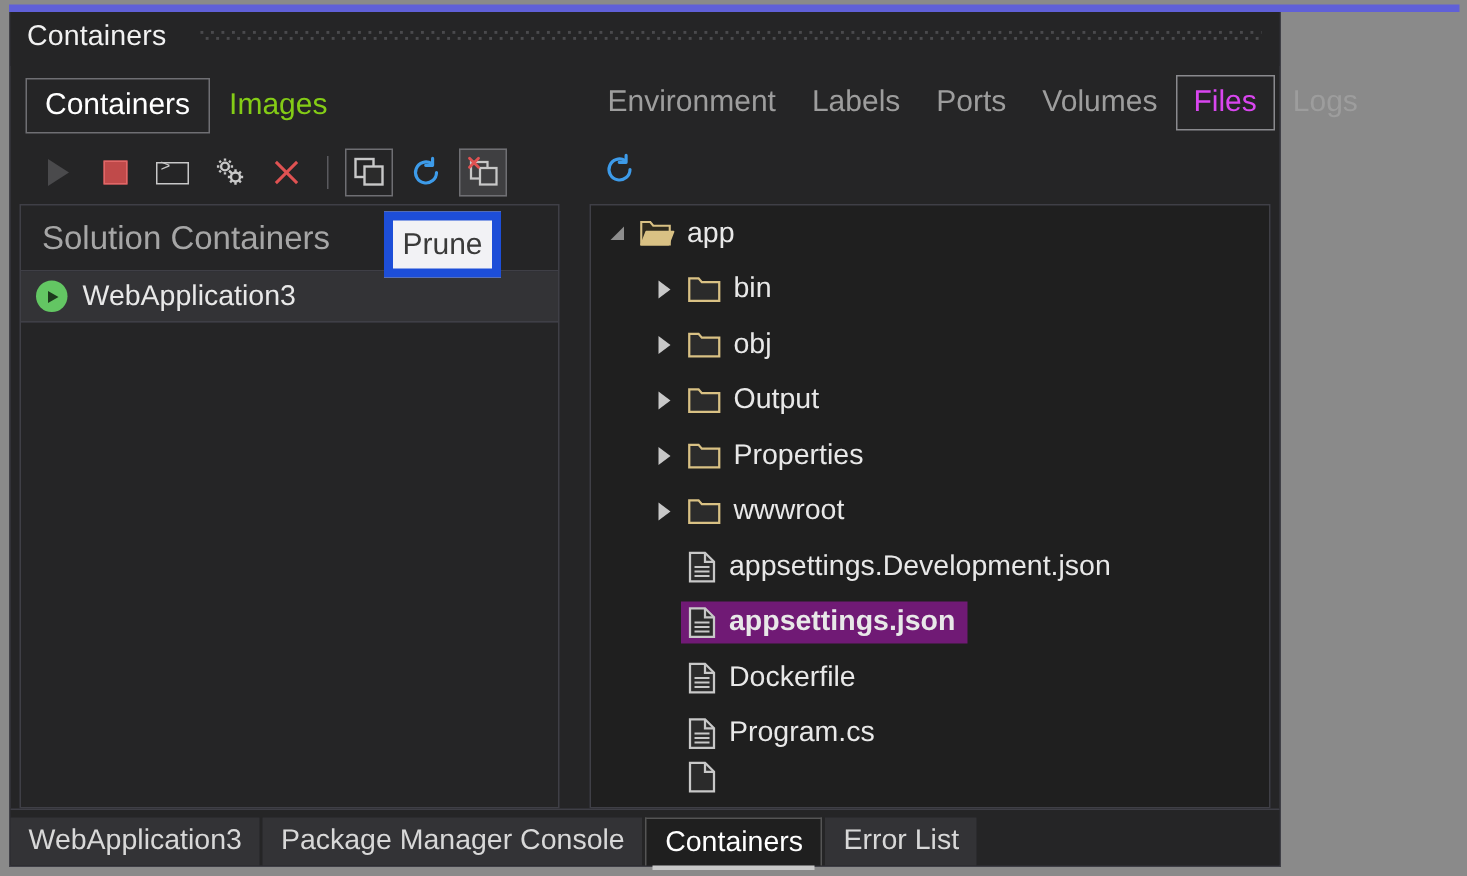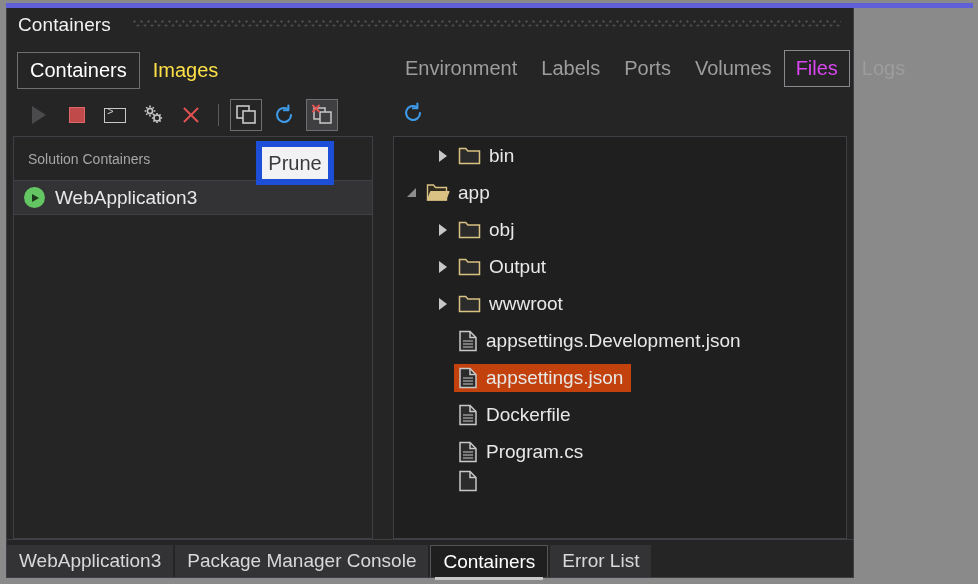--- a/index.html
+++ b/index.html
@@ -46,21 +46,21 @@
     background-position: 0 0, 3.5px 3.5px;
     background-repeat: repeat-x, repeat-x;
   }
 
   
   .left-pane {
     position: absolute; left: 6px; top: 36px; width: 360px; bottom: 38px;
   }
   .subtabs { position: absolute; left: 4px; top: 6px; height: 40px; display: flex; align-items: center; }
   .subtab {
-    font-size: 20px; color: #fde047; padding: 6px 12px; cursor: default;
+    font-size: 20px; color: #84cc16; padding: 6px 12px; cursor: default;
     border: 1px solid transparent;
   }
   .subtab.active { color: #ffffff; border-color: #6f6f73; }
 
   .toolbar {
     position: absolute; left: 10px; top: 52px; height: 38px;
     display: flex; align-items: center; gap: 6px;
   }
   .tbtn {
     width: 32px; height: 32px; display: flex; align-items: center; justify-content: center;
@@ -90,21 +90,21 @@
   .xmark::before { transform: rotate(45deg); }
   .xmark::after  { transform: rotate(-45deg); }
 
   
   .list-box {
     position: absolute; left: 0; top: 92px; right: 0; bottom: 0;
     border: 1px solid #3f3f46; background: #252526;
   }
   .list-header {
     height: 44px; display: flex; align-items: center; padding-left: 14px;
-    font-size: 14px; color: #a6a6a6;
+    font-size: 22px; color: #a6a6a6;
     border-bottom: 1px solid #3f3f46;
   }
   .list-row {
     height: 34px; display: flex; align-items: center; padding-left: 10px;
     background: #333336; border-bottom: 1px solid #3f3f46;
   }
   .run-dot {
     width: 21px; height: 21px; border-radius: 50%; background: #63c663;
     display: flex; align-items: center; justify-content: center; margin-right: 10px;
   }
@@ -130,21 +130,21 @@
   .tree-box {
     position: absolute; left: 8px; top: 92px; right: 0; bottom: 0;
     border: 1px solid #3f3f46; background: #1f1f1f; overflow: hidden;
   }
   .tree-row {
     height: 37px; display: flex; align-items: center; padding-left: 6px;
   }
   .tree-row .sel {
     display: flex; align-items: center; padding: 3px 8px 3px 4px;
   }
-  .tree-row.selected .sel { background: #c2410c; }
+  .tree-row.selected .sel { background: #701a75; font-weight: bold; }
   .tw-arrow { width: 22px; display: flex; align-items: center; justify-content: center; }
   .arrow-right {
     width: 0; height: 0; border-left: 8px solid #c8c8c8;
     border-top: 6px solid transparent; border-bottom: 6px solid transparent;
   }
   .arrow-open {
     width: 0; height: 0; border-right: 9px solid #8d8d8d;
     border-top: 9px solid transparent;
   }
   .tree-label { font-size: 19px; color: #e8e8e8; margin-left: 8px; }
@@ -270,32 +270,20 @@
         <div class="tbtn">
           <svg width="24" height="24" viewBox="0 0 24 24">
             <path d="M19 12a7 7 0 1 1-3.2-5.9" fill="none" stroke="#3d9be9" stroke-width="2.1" stroke-linecap="round"></path>
             <path d="M16.4 2.6v4.6h-4.6" fill="none" stroke="#3d9be9" stroke-width="2.1" stroke-linecap="round" stroke-linejoin="round"></path>
           </svg>
         </div>
       </div>
 
       <div class="tree-box">
 
-        <div class="tree-row" style="padding-left:38px">
-          <span class="tw-arrow">
-              <span class="arrow-right"></span>
-            </span>
-          <span class="sel">
-            <svg width="23" height="20" viewBox="0 0 23 20">
-              <path d="M1.5 17.5V2.5h6.2l2.2 2.6h11.6v12.4z" fill="#2b2b2b" stroke="#d9c184" stroke-width="1.5"></path>
-            </svg>
-            <span class="tree-label">bin</span>
-          </span>
-        </div>
-
         <div class="tree-row">
           <span class="tw-arrow">
               <span class="arrow-open"></span>
             </span>
           <span class="sel">
             <svg width="24" height="21" viewBox="0 0 24 21">
               <path d="M1.5 18V3h6l2 2.5h11V18z" fill="#2e2a1e" stroke="#d9c184" stroke-width="1.4"></path>
               <path d="M1.5 18l3.3-8.5H23L19.7 18z" fill="#d9c184" stroke="#d9c184" stroke-width="1.2" stroke-linejoin="round"></path>
             </svg>
             <span class="tree-label">app</span>
@@ -303,36 +291,59 @@
         </div>
 
         <div class="tree-row" style="padding-left:38px">
           <span class="tw-arrow">
               <span class="arrow-right"></span>
             </span>
           <span class="sel">
             <svg width="23" height="20" viewBox="0 0 23 20">
               <path d="M1.5 17.5V2.5h6.2l2.2 2.6h11.6v12.4z" fill="#2b2b2b" stroke="#d9c184" stroke-width="1.5"></path>
             </svg>
-            <span class="tree-label">obj</span>
+            <span class="tree-label">bin</span>
           </span>
         </div>
 
         <div class="tree-row" style="padding-left:38px">
           <span class="tw-arrow">
               <span class="arrow-right"></span>
             </span>
           <span class="sel">
             <svg width="23" height="20" viewBox="0 0 23 20">
               <path d="M1.5 17.5V2.5h6.2l2.2 2.6h11.6v12.4z" fill="#2b2b2b" stroke="#d9c184" stroke-width="1.5"></path>
             </svg>
+            <span class="tree-label">obj</span>
+          </span>
+        </div>
+
+        <div class="tree-row" style="padding-left:38px">
+          <span class="tw-arrow">
+              <span class="arrow-right"></span>
+            </span>
+          <span class="sel">
+            <svg width="23" height="20" viewBox="0 0 23 20">
+              <path d="M1.5 17.5V2.5h6.2l2.2 2.6h11.6v12.4z" fill="#2b2b2b" stroke="#d9c184" stroke-width="1.5"></path>
+            </svg>
             <span class="tree-label">Output</span>
           </span>
         </div>
 
+        <div class="tree-row" style="padding-left:38px">
+          <span class="tw-arrow">
+              <span class="arrow-right"></span>
+            </span>
+          <span class="sel">
+            <svg width="23" height="20" viewBox="0 0 23 20">
+              <path d="M1.5 17.5V2.5h6.2l2.2 2.6h11.6v12.4z" fill="#2b2b2b" stroke="#d9c184" stroke-width="1.5"></path>
+            </svg>
+            <span class="tree-label">Properties</span>
+          </span>
+        </div>
 
         <div class="tree-row" style="padding-left:38px">
           <span class="tw-arrow">
               <span class="arrow-right"></span>
             </span>
           <span class="sel">
             <svg width="23" height="20" viewBox="0 0 23 20">
               <path d="M1.5 17.5V2.5h6.2l2.2 2.6h11.6v12.4z" fill="#2b2b2b" stroke="#d9c184" stroke-width="1.5"></path>
             </svg>
             <span class="tree-label">wwwroot</span>

